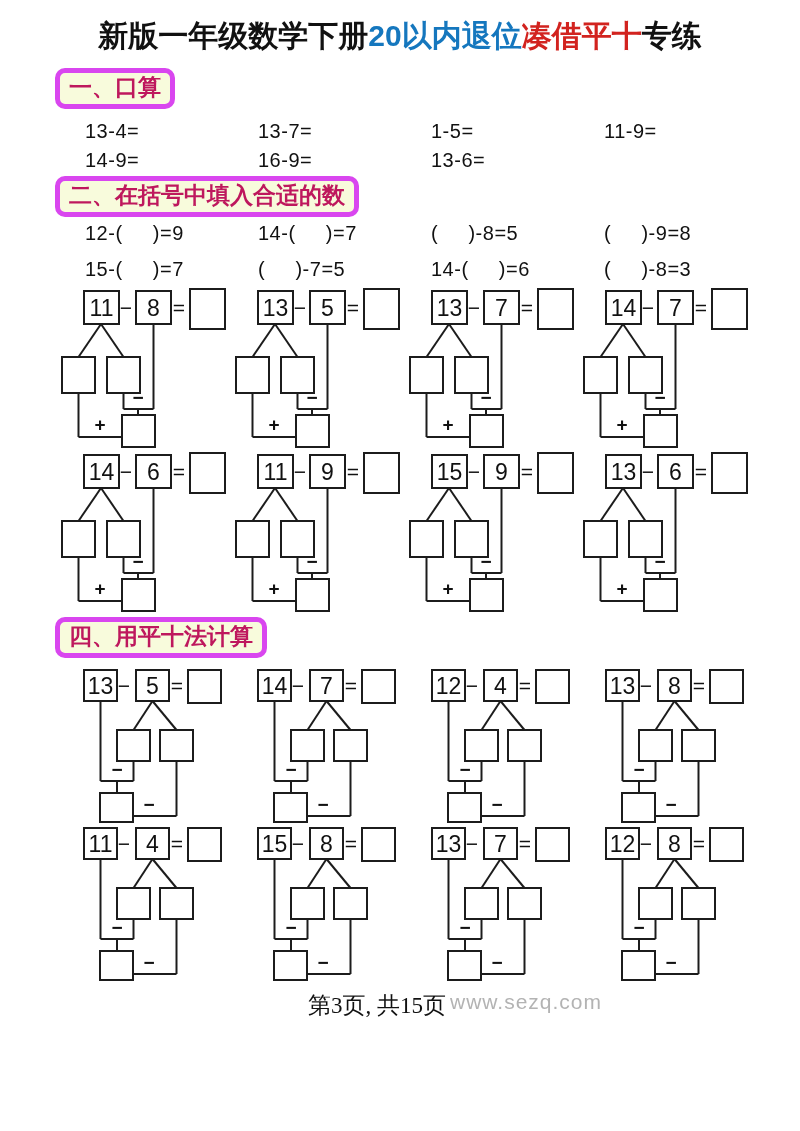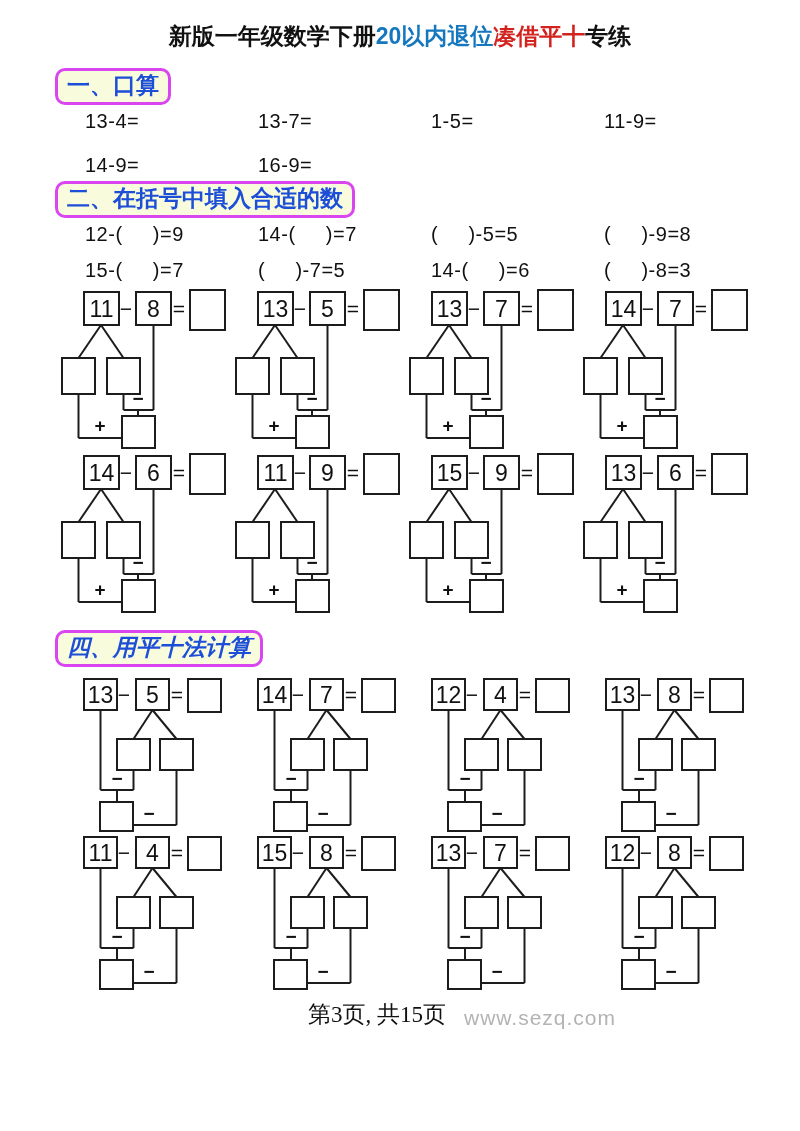--- a/index.html
+++ b/index.html
@@ -4,62 +4,62 @@
 <style>
   html,body { margin:0; padding:0; background:#ffffff; }
   .page {
     position:relative; width:800px; height:1131px; margin:0 auto;
     background:#ffffff; overflow:hidden;
     font-family:"Liberation Sans", sans-serif; color:#111;
   }
   
   .title {
     margin:14px 0 0 0; text-align:center;
-    font-size:23px; font-weight:bold; line-height:44px; white-space:nowrap;
+    font-size:30px; font-weight:bold; line-height:44px; white-space:nowrap;
   }
   .title .blue { color:#1577be; }
   .title .red  { color:#d2231f; }
   
   .info-line { margin-top:9px; text-align:center; font-size:17px; font-weight:bold; height:24px; }
   .info-field { white-space:nowrap; }
   .blank-line {
     display:inline-block; width:46px; height:15px;
     border-bottom:2px solid #2a2a2a; margin:0 11px 0 4px;
   }
   .info-field:last-child .blank-line { margin-right:0; }
   
   .heading-row { margin-left:55px; }
   .badge {
     display:inline-block;
-    background:#f8fbdc; border:3px solid #d946ef; border-radius:10px;
+    background:#f8fbdc; border:5px solid #d946ef; border-radius:10px;
     padding:1px 9px 3px 9px;
-    font-size:23px; font-weight:bold; line-height:27px; color:#1d4ed8;
+    font-size:23px; font-weight:bold; line-height:27px; color:#be185d;
   }
-  .s1h { margin-top:10px; } .s2h { margin-top:4px; } .s3h { margin-top:4px; } .s4h { margin-top:14px;font-style:italic; }
+  .s1h { margin-top:10px; } .s2h { margin-top:4px; } .s3h { margin-top:4px; } .s4h { margin-top:2px; }
   
   .eq-grid {
     display:grid; grid-template-columns:repeat(4, 173px);
     margin-left:85px; font-size:20px; font-weight:500;
   }
   .eq-item { white-space:pre; height:24px; line-height:24px; letter-spacing:0.5px; }
-  .s1-grid { margin-top:4px; row-gap:20px; }
+  .s1-grid { margin-top:10px; row-gap:5px; }
   .s2-grid { margin-top:4px; row-gap:12px; }
   
   .cell-grid { display:grid; grid-template-columns:repeat(4, 174px); margin-left:60px; }
   .s3-grid { margin-top:6px; }
   .s4-grid { margin-top:8px; }
   .cell { display:block; }
   .cell rect { fill:#ffffff; stroke:#1c1c1c; stroke-width:2; }
   .cell line { stroke:#1c1c1c; stroke-width:2; }
   .cell text { fill:#111; text-anchor:middle; font-family:"Liberation Sans", sans-serif; }
   .num { font-size:23px; font-weight:500; }
   .sym { font-size:21px; }
   .small { font-size:19px; font-weight:bold; }
   
-  .footer { display:flex; align-items:flex-end; gap:18px; margin:8px 0 0 308px; }
+  .footer { display:flex; align-items:flex-start; gap:4px; margin:8px 0 0 308px; }
   .page-indicator { font-family:"Liberation Serif", serif; font-size:23px; color:#111; white-space:nowrap; }
   .watermark { font-size:21px; color:#b3b3b3; letter-spacing:1px; white-space:nowrap; }
 </style>
 </head>
 <body>
 
 <div class="page">
 
   <h1 class="title"><span>新版一年级数学下册</span><span class="blue">20以内退位</span><span class="red">凑借平十</span><span>专练</span></h1>
 
@@ -75,32 +75,33 @@
 
       <div class="eq-item">1-5=</div>
 
       <div class="eq-item">11-9=</div>
 
       <div class="eq-item">14-9=</div>
 
 
       <div class="eq-item">16-9=</div>
 
+      <div class="eq-item">13-6=</div>
     </div>
 
   <div class="heading-row s2h">
     <span class="badge">二、在括号中填入合适的数</span>
   </div>
   <div class="eq-grid s2-grid">
 
       <div class="eq-item">12-(     )=9</div>
 
       <div class="eq-item">14-(     )=7</div>
 
-      <div class="eq-item">(     )-5=5</div>
+      <div class="eq-item">(     )-8=5</div>
 
       <div class="eq-item">(     )-9=8</div>
 
       <div class="eq-item">15-(     )=7</div>
 
       <div class="eq-item">(     )-7=5</div>
 
       <div class="eq-item">14-(     )=6</div>
 
       <div class="eq-item">(     )-8=3</div>

